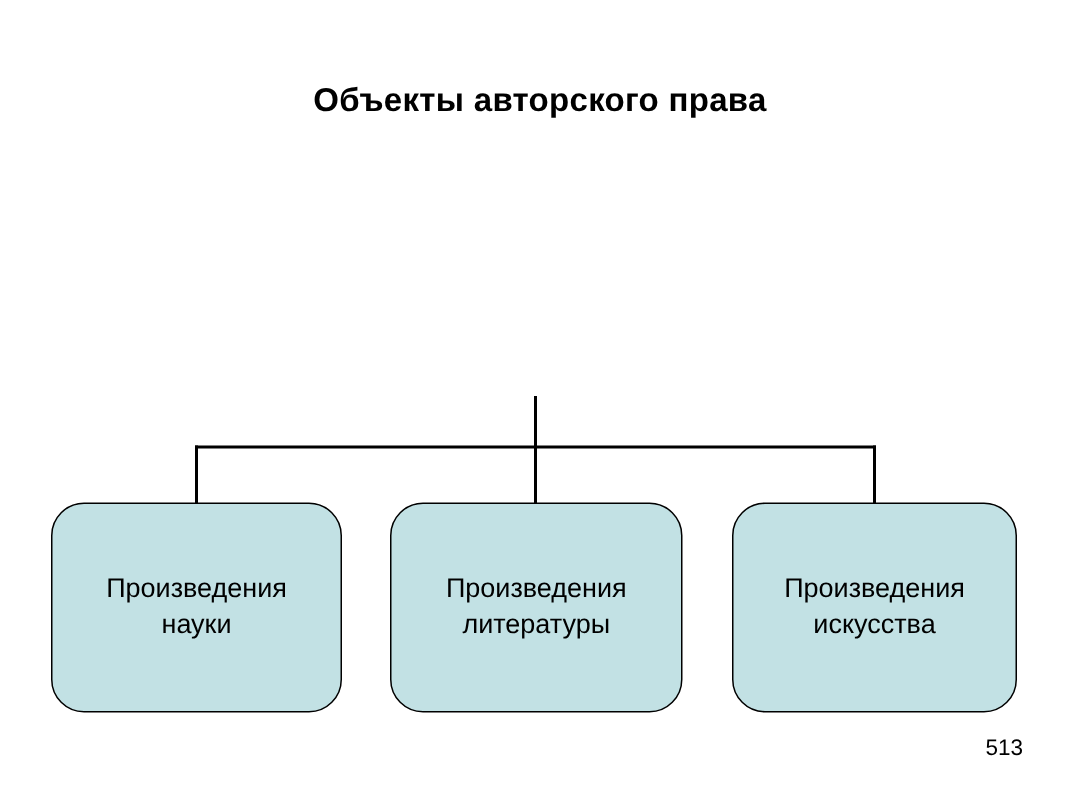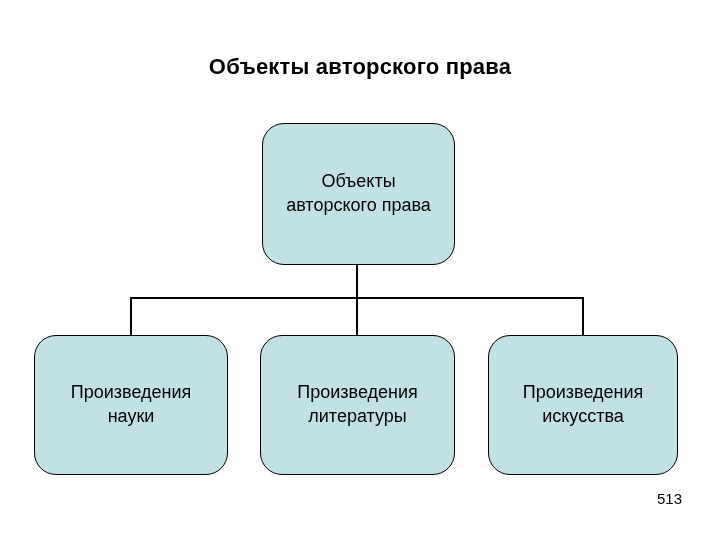--- a/index.html
+++ b/index.html
@@ -62,22 +62,20 @@
     font-weight: normal;
   }
 </style>
 </head>
 <body>
 
 <div class="slide">
 
   <div class="slide-title">Объекты авторского права</div>
 
-  <div class="node node-root">Объекты
-авторского права</div>
 
   <div class="connector conn-stem"></div>
   <div class="connector conn-hbar"></div>
   <div class="connector conn-drop-l"></div>
   <div class="connector conn-drop-m"></div>
   <div class="connector conn-drop-r"></div>
 
   <div class="node node-child1">Произведения
 науки</div>
 

